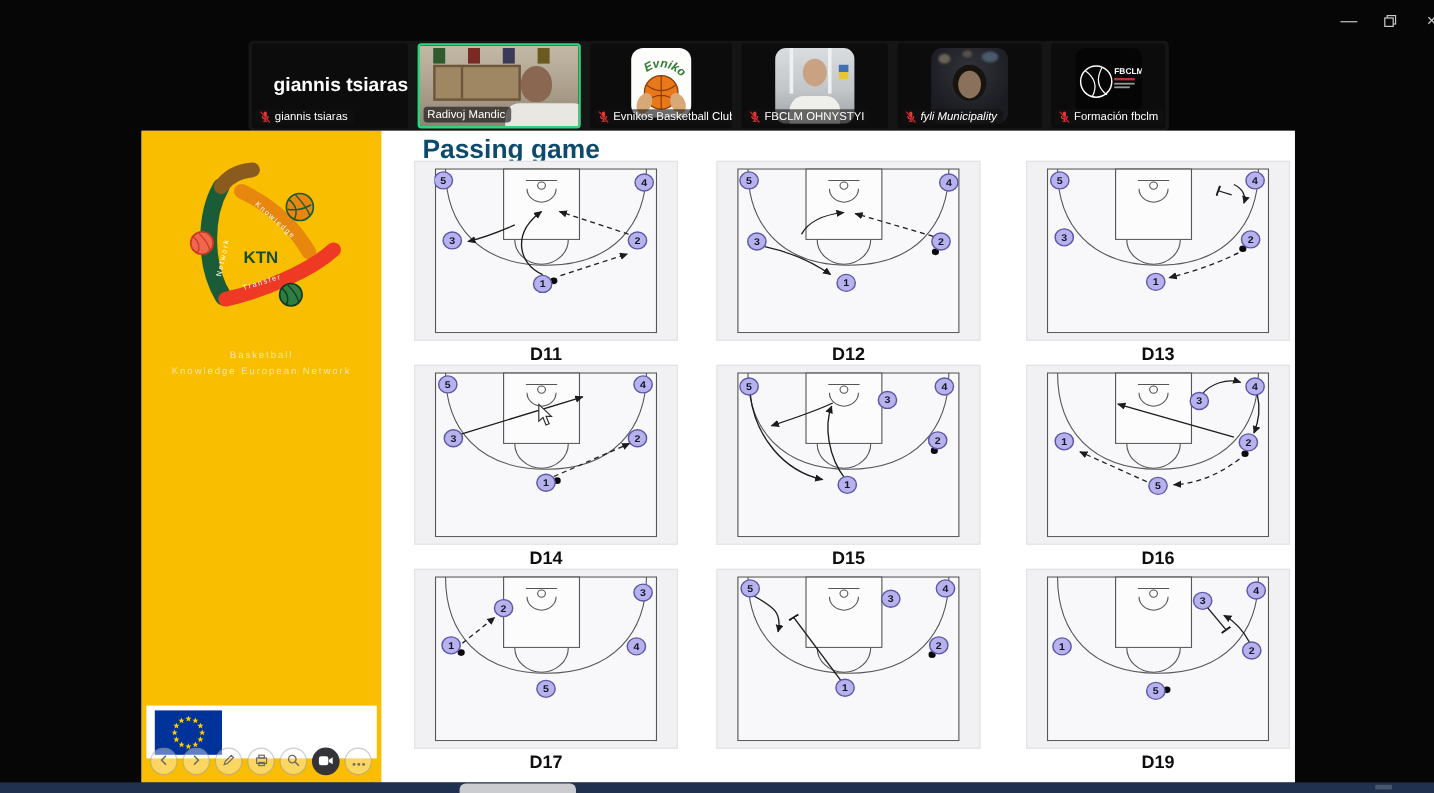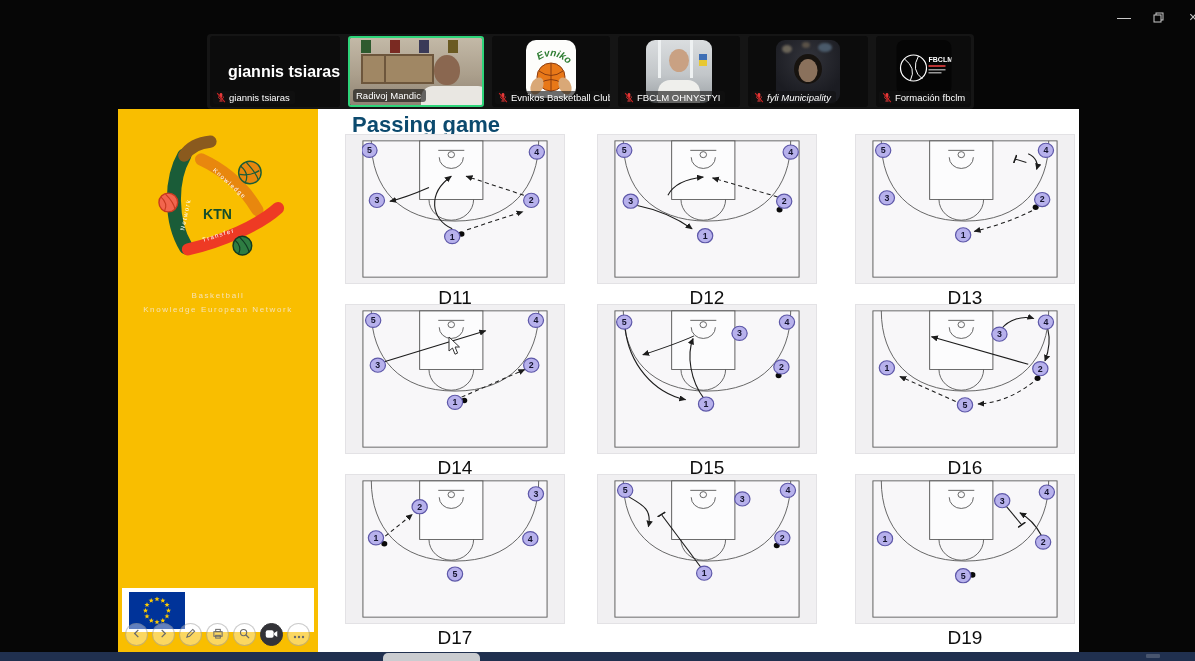--- a/index.html
+++ b/index.html
@@ -67,21 +67,21 @@
   .court{width:186px;height:138px;}
   .court .floor{fill:#f8f7f9;stroke:#565656;stroke-width:1;}
   .court .key{fill:rgba(255,255,255,.6);stroke:#565656;stroke-width:1;}
   .court .ln{fill:none;stroke:#565656;stroke-width:1;}
   .court .cut{fill:none;stroke:#1c1c1c;stroke-width:1.2;}
   .court .pass{fill:none;stroke:#1c1c1c;stroke-width:1.2;stroke-dasharray:4.5 3.5;}
   .court .screen{fill:none;stroke:#1c1c1c;stroke-width:1.2;}
   .court .player{fill:#b7b1ec;stroke:#5d57a8;stroke-width:1.3;}
   .court .pnum{fill:#14142e;font-size:9.5px;font-weight:bold;text-anchor:middle;font-family:"Liberation Sans",sans-serif;}
   .court .ball{fill:#0a0a0a;}
-  .dlabel{text-align:center;font-size:19px;color:#0e0e0e;margin-top:3px;}
+  .dlabel{text-align:center;font-size:15px;color:#0e0e0e;margin-top:3px;font-weight:bold;}
 
   
   .taskbar{position:absolute;left:0;top:652px;width:1195px;height:9px;background:#20304f;}
   .tb-pill{position:absolute;left:383px;top:1px;width:97px;height:8px;border-radius:5px 5px 0 0;background:#caccd0;}
   .tb-mark{position:absolute;left:1146px;top:2px;width:14px;height:4px;background:rgba(255,255,255,.18);border-radius:1px;}
 
   .cursor{position:absolute;left:448px;top:336px;z-index:50;}
 </style>
 </head>
 <body>

